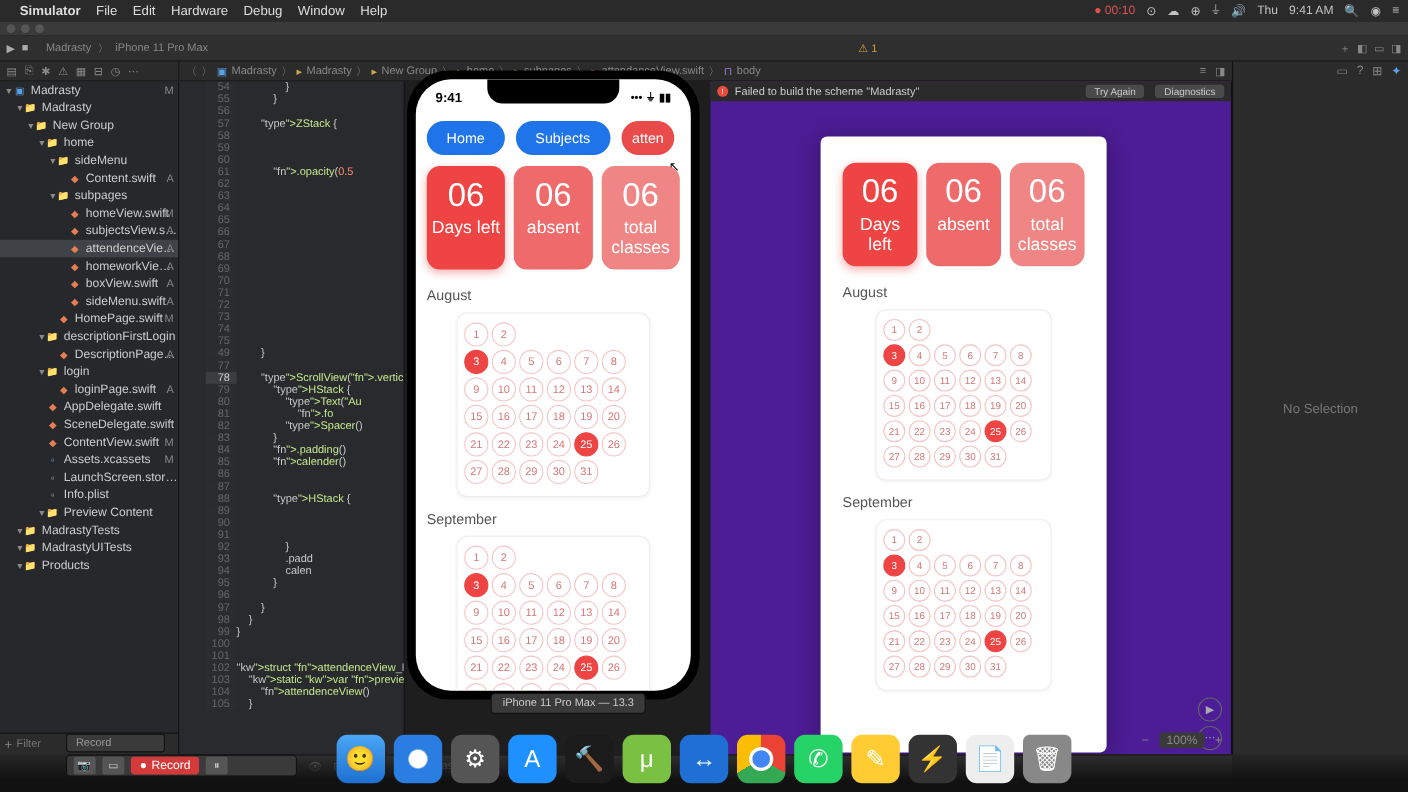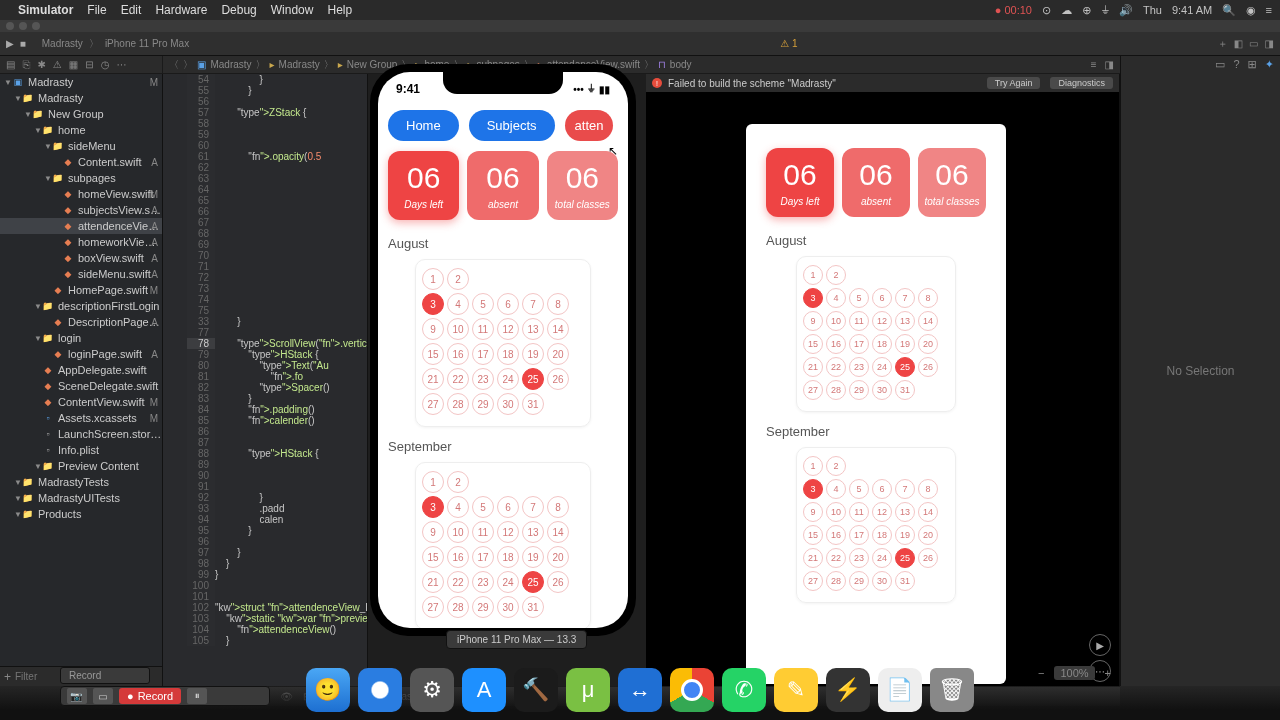--- a/index.html
+++ b/index.html
@@ -59,21 +59,21 @@
 
 
 .editor { position:absolute; top:74px; left:163px; width:205px; bottom:34px; background:#292a2d; color:#c7c7c7; font-family:Menlo,monospace; font-size:10px; overflow:hidden; border-right:1px solid #111;}
 .editor .line { display:flex; white-space:pre;}
 .editor .gutter { width:28px; text-align:right; padding-right:6px; color:#666; flex-shrink:0; background:#2b2c2f;margin-left:24px;}
 .editor .gutter.hl { background:#3c3d40; color:#ccc;}
 .editor .str { color:#c3e88d;}
 .editor .num { color:#f78c6c;}
 
 
-.canvas { position:absolute; top:74px; left:646px; width:474px; bottom:34px; background:#000000; border-right:1px solid #111;}
+.canvas { position:absolute; top:74px; left:646px; width:474px; bottom:34px; background:#4c1d95; border-right:1px solid #111;}
 .canvas .errbar { height:18px; background:#2b2b2b; display:flex; align-items:center; padding:0 6px; font-size:10px; color:#ccc; gap:6px;}
 .canvas .errbar .red-dot{ width:10px; height:10px; border-radius:50%; background:#e74c3c; color:#fff; font-size:7px; display:flex; align-items:center; justify-content:center;}
 .canvas .errbar .btn { margin-left:auto; background:#4a4a4a; padding:1px 8px; border-radius:3px; font-size:9px;}
 .canvas .errbar .btn+.btn{margin-left:4px;}
 
 
 .preview-phone { position:absolute; top:50px; left:100px; width:260px; height:560px; background:#fff; border-radius:6px; box-shadow:0 2px 20px rgba(0,0,0,.3); overflow:hidden;}
 .preview-phone .inner { padding:14px 10px; }
 
 
@@ -88,21 +88,21 @@
 .device .statusbar .right { display:flex; gap:4px; align-items:center; font-size:10px;}
 .device .cursor { position:absolute; top:72px; left:230px; font-size:12px; z-index:3;}
 
 
 .tabs { display:flex; gap:10px; padding:0 10px; margin-top:4px;}
 .tab { flex:0 0 auto; padding:8px 18px; border-radius:18px; background:#1e74e8; color:#fff; font-size:13px; white-space:nowrap;}
 .tab.attend { background:#e94b4b; padding:8px 10px;}
 .stats { display:flex; gap:8px; padding:10px;}
 .stat { flex:1; border-radius:12px; padding:10px 4px; text-align:center; color:#fff;}
 .stat .num { font-size:30px; font-weight:500;}
-.stat .lbl { font-size:10px; margin-top:4px;font-style:italic;}
+.stat .lbl { font-size:16px; margin-top:4px;}
 .stat.s0 { background:#ee4444; box-shadow:0 3px 8px rgba(238,68,68,.4);}
 .stat.s1 { background:#ef6b6b;}
 .stat.s2 { background:#f08585;}
 .month-label { font-size:13px; color:#555; padding:6px 10px 2px;}
 .calendar { margin:6px auto; width:176px; border:1px solid #eee; border-radius:10px; padding:8px 6px; box-shadow:0 1px 3px rgba(0,0,0,.05);}
 .calendar .week { display:flex; gap:3px; margin-bottom:3px;}
 .day { width:22px; height:22px; border-radius:50%; border:1px solid #f3c5c5; color:#d37878; font-size:10px; display:flex; align-items:center; justify-content:center;}
 .day.filled { background:#ee4444; color:#fff; border-color:#ee4444;}
 .preview-phone .calendar{ width:160px;}
 .preview-phone .day{ width:20px; height:20px; font-size:9px;}
@@ -400,21 +400,21 @@
     <div class="line"><span class="gutter">66</span><span></span></div>
     <div class="line"><span class="gutter">67</span><span></span></div>
     <div class="line"><span class="gutter">68</span><span></span></div>
     <div class="line"><span class="gutter">69</span><span></span></div>
     <div class="line"><span class="gutter">70</span><span></span></div>
     <div class="line"><span class="gutter">71</span><span></span></div>
     <div class="line"><span class="gutter">72</span><span></span></div>
     <div class="line"><span class="gutter">73</span><span></span></div>
     <div class="line"><span class="gutter">74</span><span></span></div>
     <div class="line"><span class="gutter">75</span><span></span></div>
-    <div class="line"><span class="gutter">33</span><span>        }</span></div>
+    <div class="line"><span class="gutter">49</span><span>        }</span></div>
     <div class="line"><span class="gutter">77</span><span></span></div>
     <div class="line"><span class="gutter hl">78</span><span>        <span class="&lt;span">"type</span><span class="str">"&gt;ScrollView</span>(<span class="&lt;/span"><span class="str">"fn</span><span class="str">"&gt;.vertical</span>,</span></span></div>
     <div class="line"><span class="gutter">79</span><span>            <span class="&lt;span">"type</span><span class="str">"&gt;HStack</span> {</span></div>
     <div class="line"><span class="gutter">80</span><span>                <span class="&lt;span">"type</span><span class="str">"&gt;Text</span>(<span class="str">"Au</span></span></div>
     <div class="line"><span class="gutter">81</span><span>                    <span class="&lt;span">"fn</span><span class="str">"&gt;.fo</span></span></div>
     <div class="line"><span class="gutter">82</span><span>                <span class="&lt;span">"type</span><span class="str">"&gt;Spacer</span>()</span></div>
     <div class="line"><span class="gutter">83</span><span>            }</span></div>
     <div class="line"><span class="gutter">84</span><span>            <span class="&lt;span">"fn</span><span class="str">"&gt;.padding</span>()</span></div>
     <div class="line"><span class="gutter">85</span><span>            <span class="&lt;span">"fn</span><span class="str">"&gt;calender</span>()</span></div>
     <div class="line"><span class="gutter">86</span><span></span></div>

